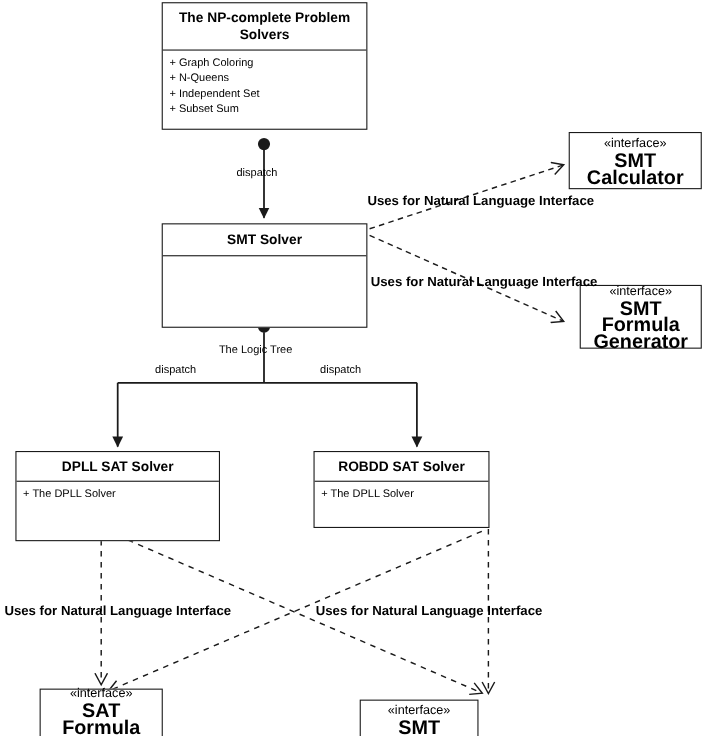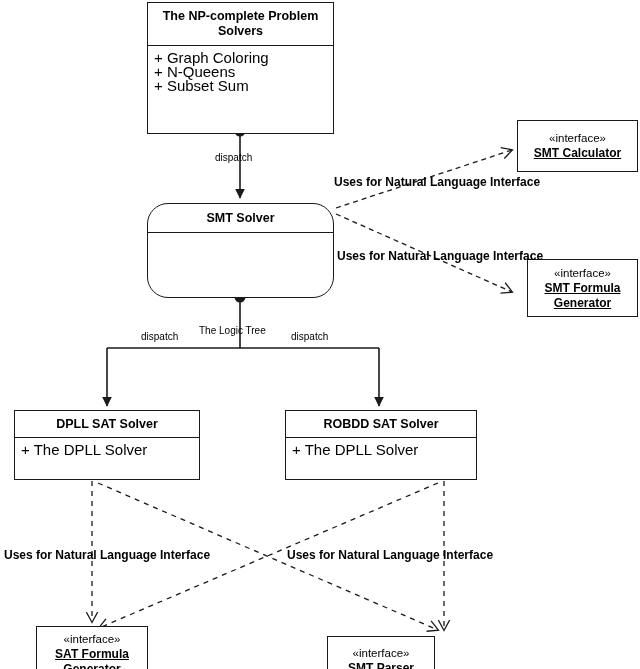--- a/index.html
+++ b/index.html
@@ -6,28 +6,28 @@
   body{width:640px;height:669px;position:relative;overflow:hidden;
        font-family:"Liberation Sans",sans-serif;color:#000;}
   .canvas{position:absolute;left:0;top:0;width:640px;height:669px;}
   svg.wires{position:absolute;left:0;top:0;width:640px;height:669px;}
 
   .umlbox{position:absolute;box-sizing:border-box;border:1.5px solid #1a1a1a;background:#fff;}
   .umlbox .hdr{box-sizing:border-box;border-bottom:1.5px solid #1a1a1a;
        font-weight:bold;font-size:12.5px;text-align:center;
        display:flex;flex-direction:column;align-items:center;justify-content:center;
        line-height:15px;padding:3px 4px;}
-  .umlbox .body{box-sizing:border-box;font-size:15px;line-height:14px;padding:5px 6px 4px 6px;}
+  .umlbox .body{box-sizing:border-box;font-size:10px;line-height:14px;padding:5px 6px 4px 6px;}
   .umlbox .body .attr{white-space:normal;}
 
   .ifbox{position:absolute;box-sizing:border-box;border:1.5px solid #1a1a1a;background:#fff;
        display:flex;flex-direction:column;align-items:center;justify-content:center;
        text-align:center;line-height:15px;padding:0 4px;}
   .ifbox .stereo{font-size:11.5px;font-weight:normal;}
-  .ifbox .iname{font-size:12px;font-weight:bold;text-decoration:underline;}
+  .ifbox .iname{font-size:18px;font-weight:bold;}
 
   .lbl{position:absolute;font-size:10.5px;white-space:nowrap;background:transparent;}
   .lbl.small{font-size:12px;}
   .lbl.cap{font-size:10px;}
 </style>
 </head>
 <body>
 
 <div class="canvas">
 
@@ -57,48 +57,49 @@
 
     <line x1="92" y1="481" x2="92" y2="622" stroke="#1a1a1a" stroke-width="1.3" stroke-dasharray="5,5" marker-end="url(#openArrow)"></line>
 
     <line x1="98" y1="483" x2="438" y2="630" stroke="#1a1a1a" stroke-width="1.3" stroke-dasharray="5,5" marker-end="url(#openArrow)"></line>
 
     <line x1="444" y1="481" x2="444" y2="630" stroke="#1a1a1a" stroke-width="1.3" stroke-dasharray="5,5" marker-end="url(#openArrow)"></line>
 
     <line x1="438" y1="483" x2="99" y2="628" stroke="#1a1a1a" stroke-width="1.3" stroke-dasharray="5,5" marker-end="url(#openArrow)"></line>
   </svg>
 
-  <div class="umlbox" style="left:147px;top:2px;width:187px;height:132px;">
+  <div class="umlbox" style="left:147px;top:2px;width:187px;height:116px;">
     <div class="hdr" style="height:43px;">
       <span>The NP-complete Problem</span>
       <span>Solvers</span>
     </div>
     <div class="body">
       <div class="attr">+ Graph Coloring</div>
       <div class="attr">+ N-Queens</div>
+      <div class="attr">+ Independent Set</div>
       <div class="attr">+ Subset Sum</div>
     </div>
   </div>
 
-  <div class="umlbox" style="left:147px;top:203px;width:187px;height:95px;border-radius:21px;">
+  <div class="umlbox" style="left:147px;top:203px;width:187px;height:95px;">
     <div class="hdr" style="height:29px;">
       <span>SMT Solver</span>
     </div>
   </div>
 
-  <div class="umlbox" style="left:14px;top:410px;width:186px;height:70px;">
+  <div class="umlbox" style="left:14px;top:410px;width:186px;height:82px;">
     <div class="hdr" style="height:27px;">
       <span>DPLL SAT Solver</span>
     </div>
     <div class="body">
       <div class="attr">+ The DPLL Solver</div>
     </div>
   </div>
 
-  <div class="umlbox" style="left:285px;top:410px;width:192px;height:70px;">
+  <div class="umlbox" style="left:285px;top:410px;width:160px;height:70px;">
     <div class="hdr" style="height:27px;">
       <span>ROBDD SAT Solver</span>
     </div>
     <div class="body">
       <div class="attr">+ The DPLL Solver</div>
     </div>
   </div>
 
   <div class="ifbox" style="left:517px;top:120px;width:121px;height:52px;">
     <span class="stereo">«interface»</span>
@@ -117,21 +118,21 @@
     <span class="iname">Generator</span>
   </div>
 
   <div class="ifbox" style="left:327px;top:636px;width:108px;height:50px;">
     <span class="stereo">«interface»</span>
     <span class="iname">SMT Parser</span>
   </div>
 
   <div class="lbl cap" style="left:215px;top:152px;">dispatch</div>
 
-  <div class="lbl cap" style="left:199px;top:325px;">The Logic Tree</div>
+  <div class="lbl cap" style="left:199px;top:313px;">The Logic Tree</div>
 
   <div class="lbl cap" style="left:141px;top:331px;">dispatch</div>
 
   <div class="lbl cap" style="left:291px;top:331px;">dispatch</div>
 
   <div class="lbl small" style="left:334px;top:175px;font-weight:bold;">Uses for Natural Language Interface</div>
 
   <div class="lbl small" style="left:337px;top:249px;font-weight:bold;">Uses for Natural Language Interface</div>
 
   <div class="lbl small" style="left:4px;top:548px;font-weight:bold;">Uses for Natural Language Interface</div>

